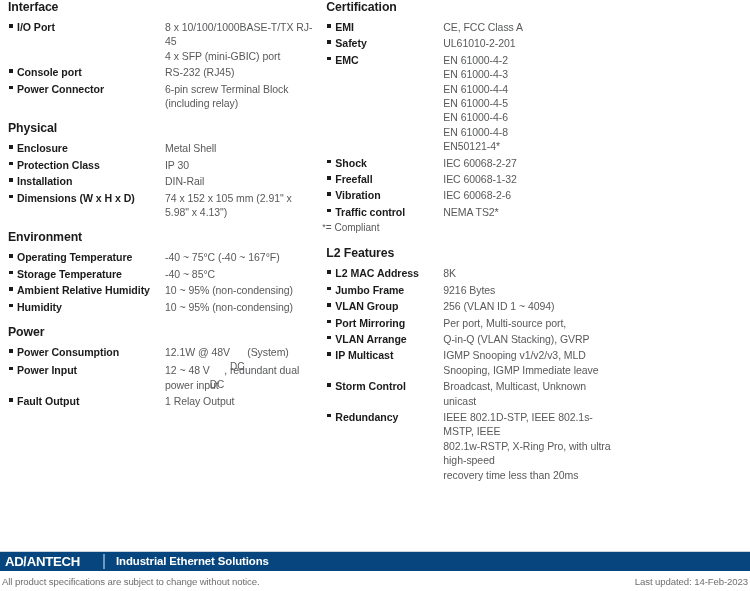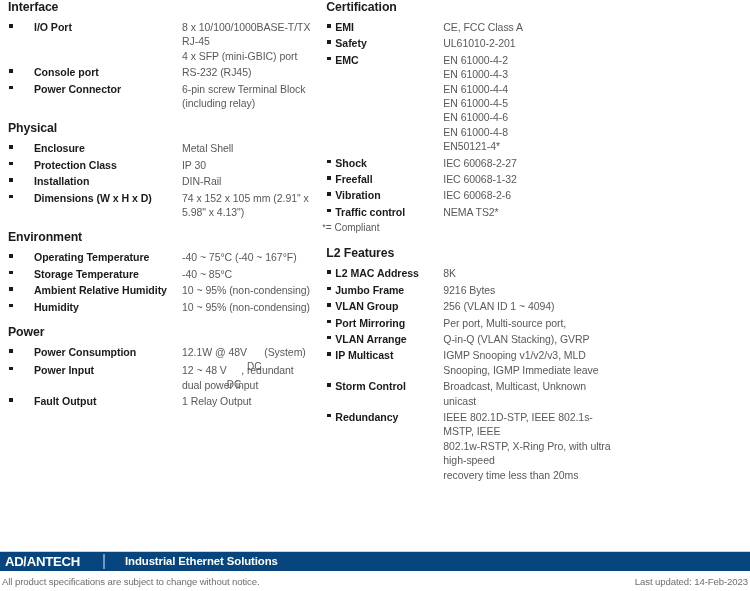--- a/index.html
+++ b/index.html
@@ -62,21 +62,21 @@
     height: 3.5px;
     background: #1b1b1b;
   }
   .label {
     font-size: 10.6px;
     font-weight: bold;
     color: #1b1b1b;
     letter-spacing: -0.05px;
     padding-top: 1px;
   }
-  .col-left .label  { width: 148px; min-width: 148px; margin-left: 17px; }
+  .col-left .label  { width: 148px; min-width: 148px; }
   .col-right .label { width: 108px; min-width: 108px; }
 
   .value {
     font-size: 10.5px;
     color: #58595b;
     letter-spacing: -0.05px;
     padding-top: 1px;
     flex: 1;
   }
   .value .ln { display: block; }
@@ -138,21 +138,21 @@
   .logo-divider {
     width: 2px;
     height: 15px;
     background: #6f9bc0;
     margin: 0 0 0 0;
   }
   .footer-tagline {
     font-size: 11.4px;
     font-weight: bold;
     color: #ffffff;
-    padding-left: 20px;
+    padding-left: 11px;
     letter-spacing: -0.1px;
     line-height: 19px;
     white-space: nowrap;
   }
   .footer-note {
     height: 20px;
     width: 750px;
     display: flex;
     align-items: center;
     justify-content: space-between;

